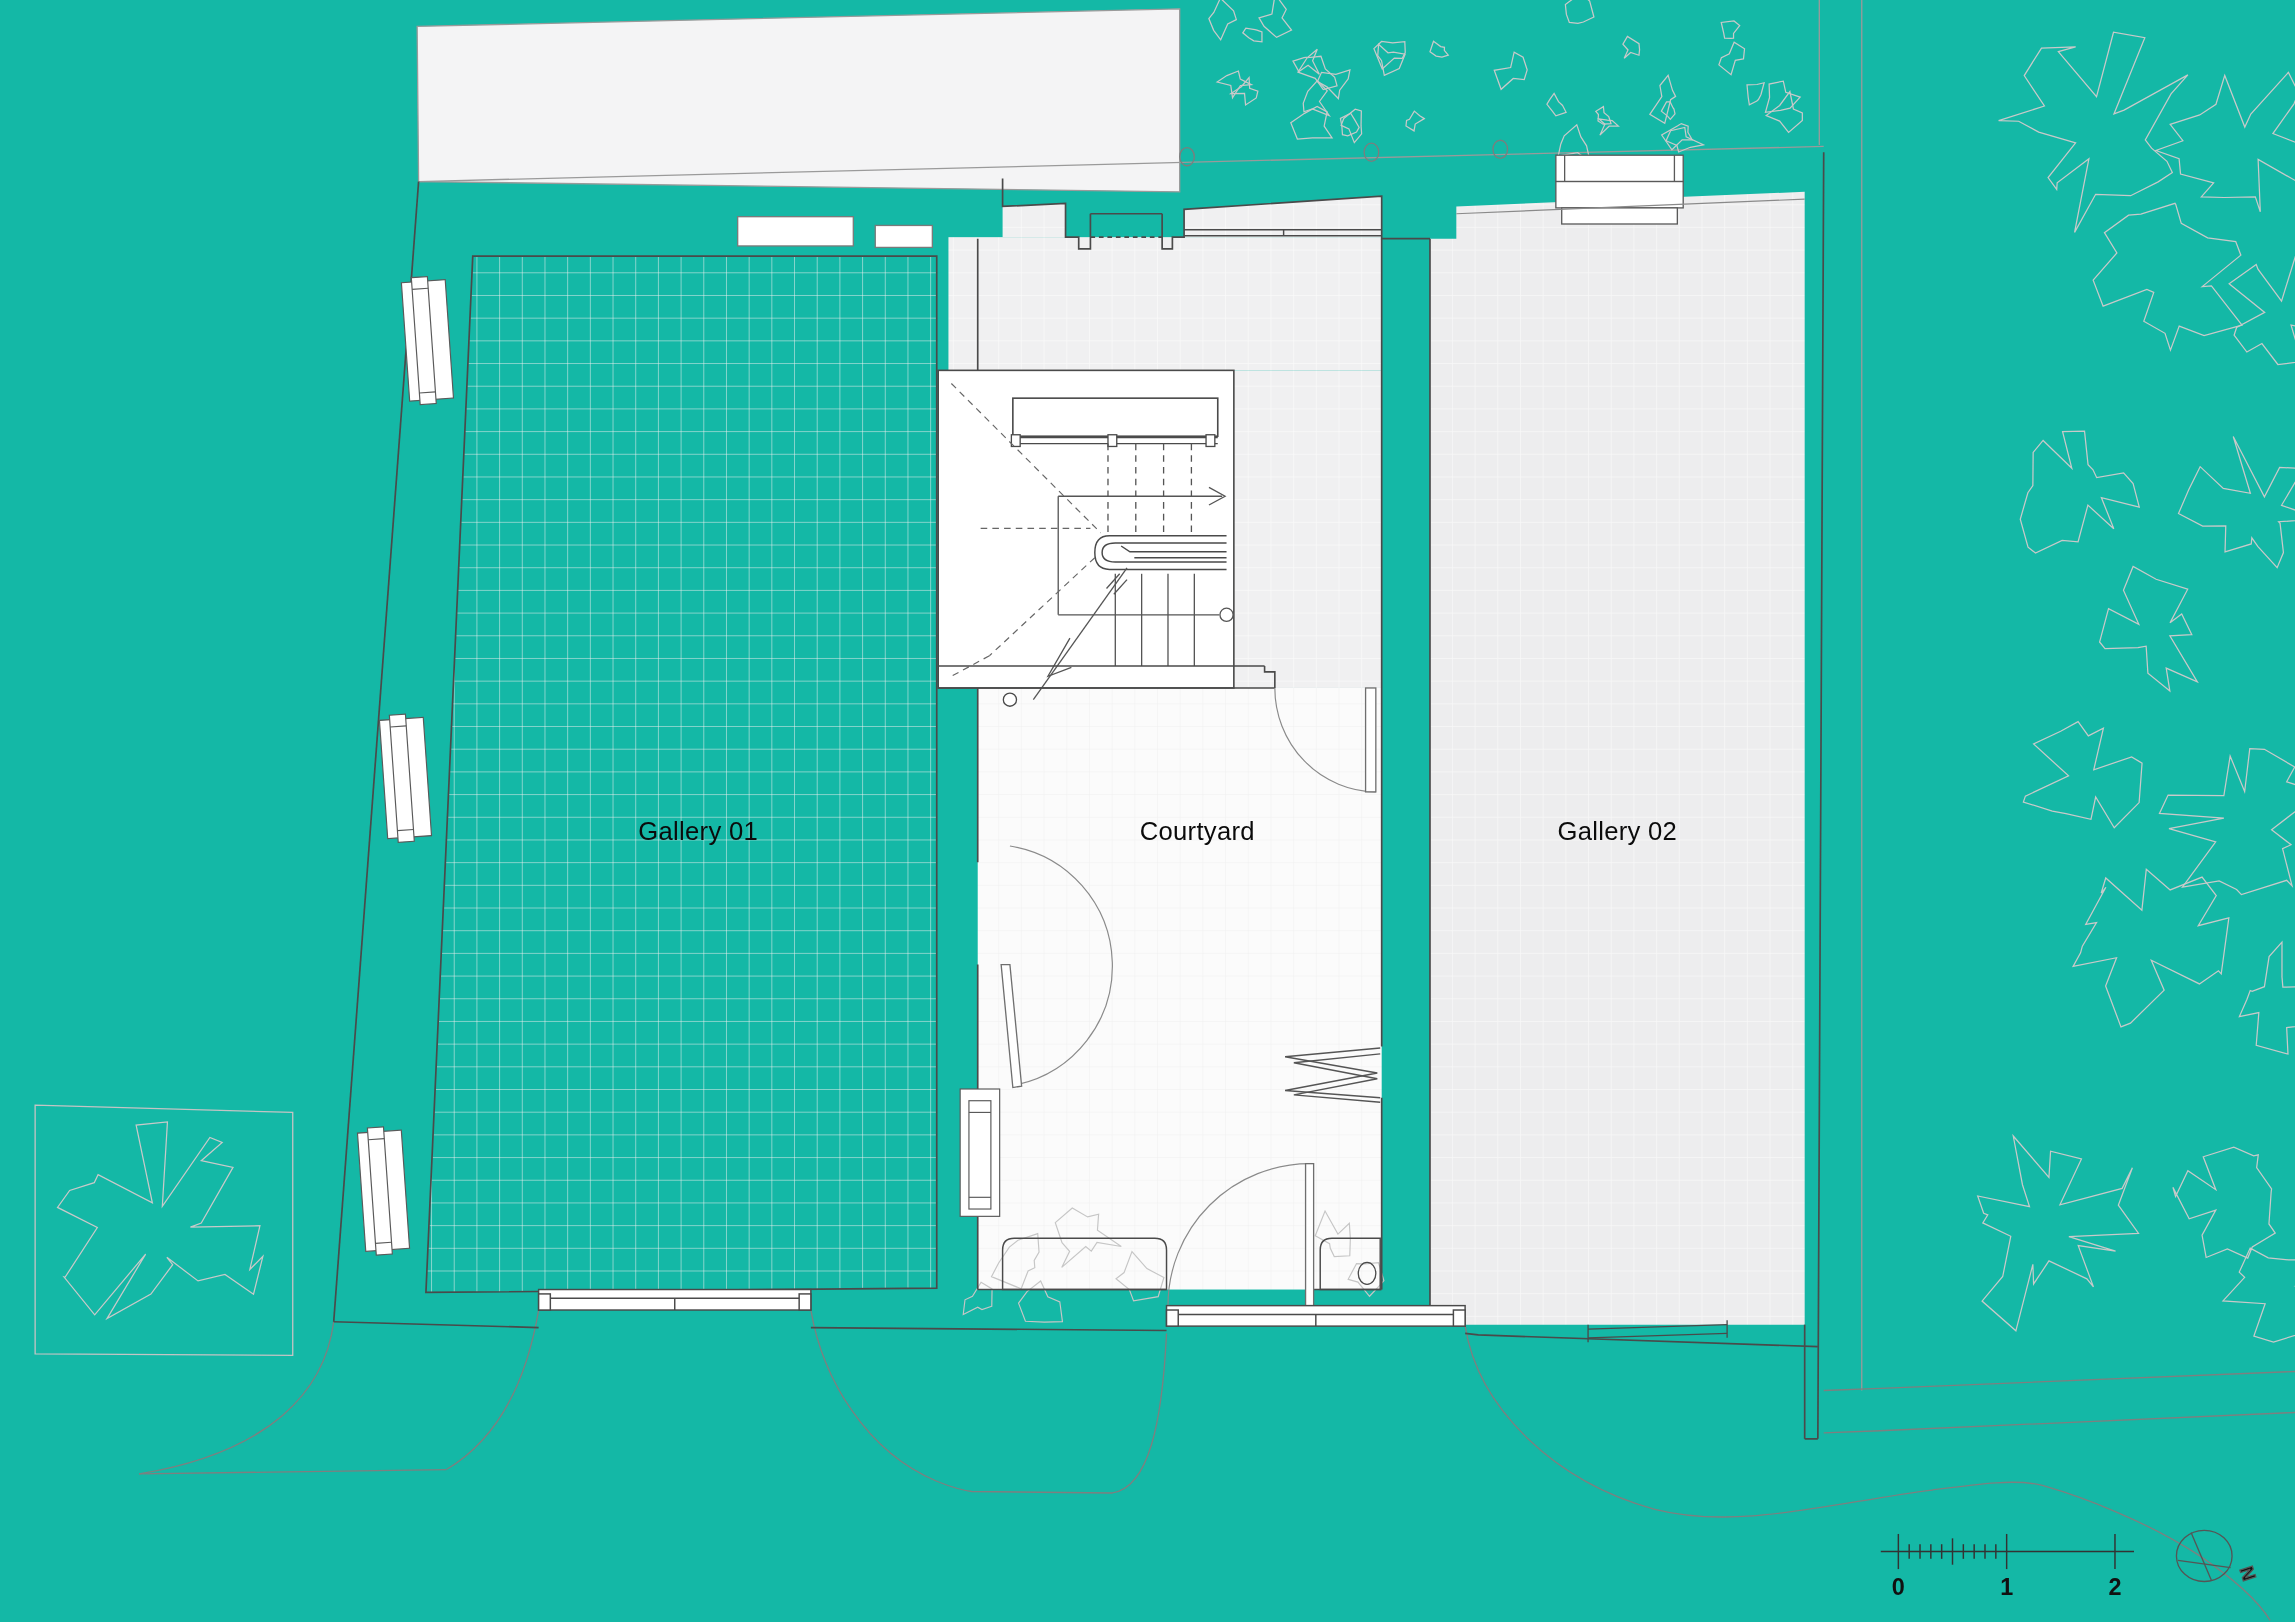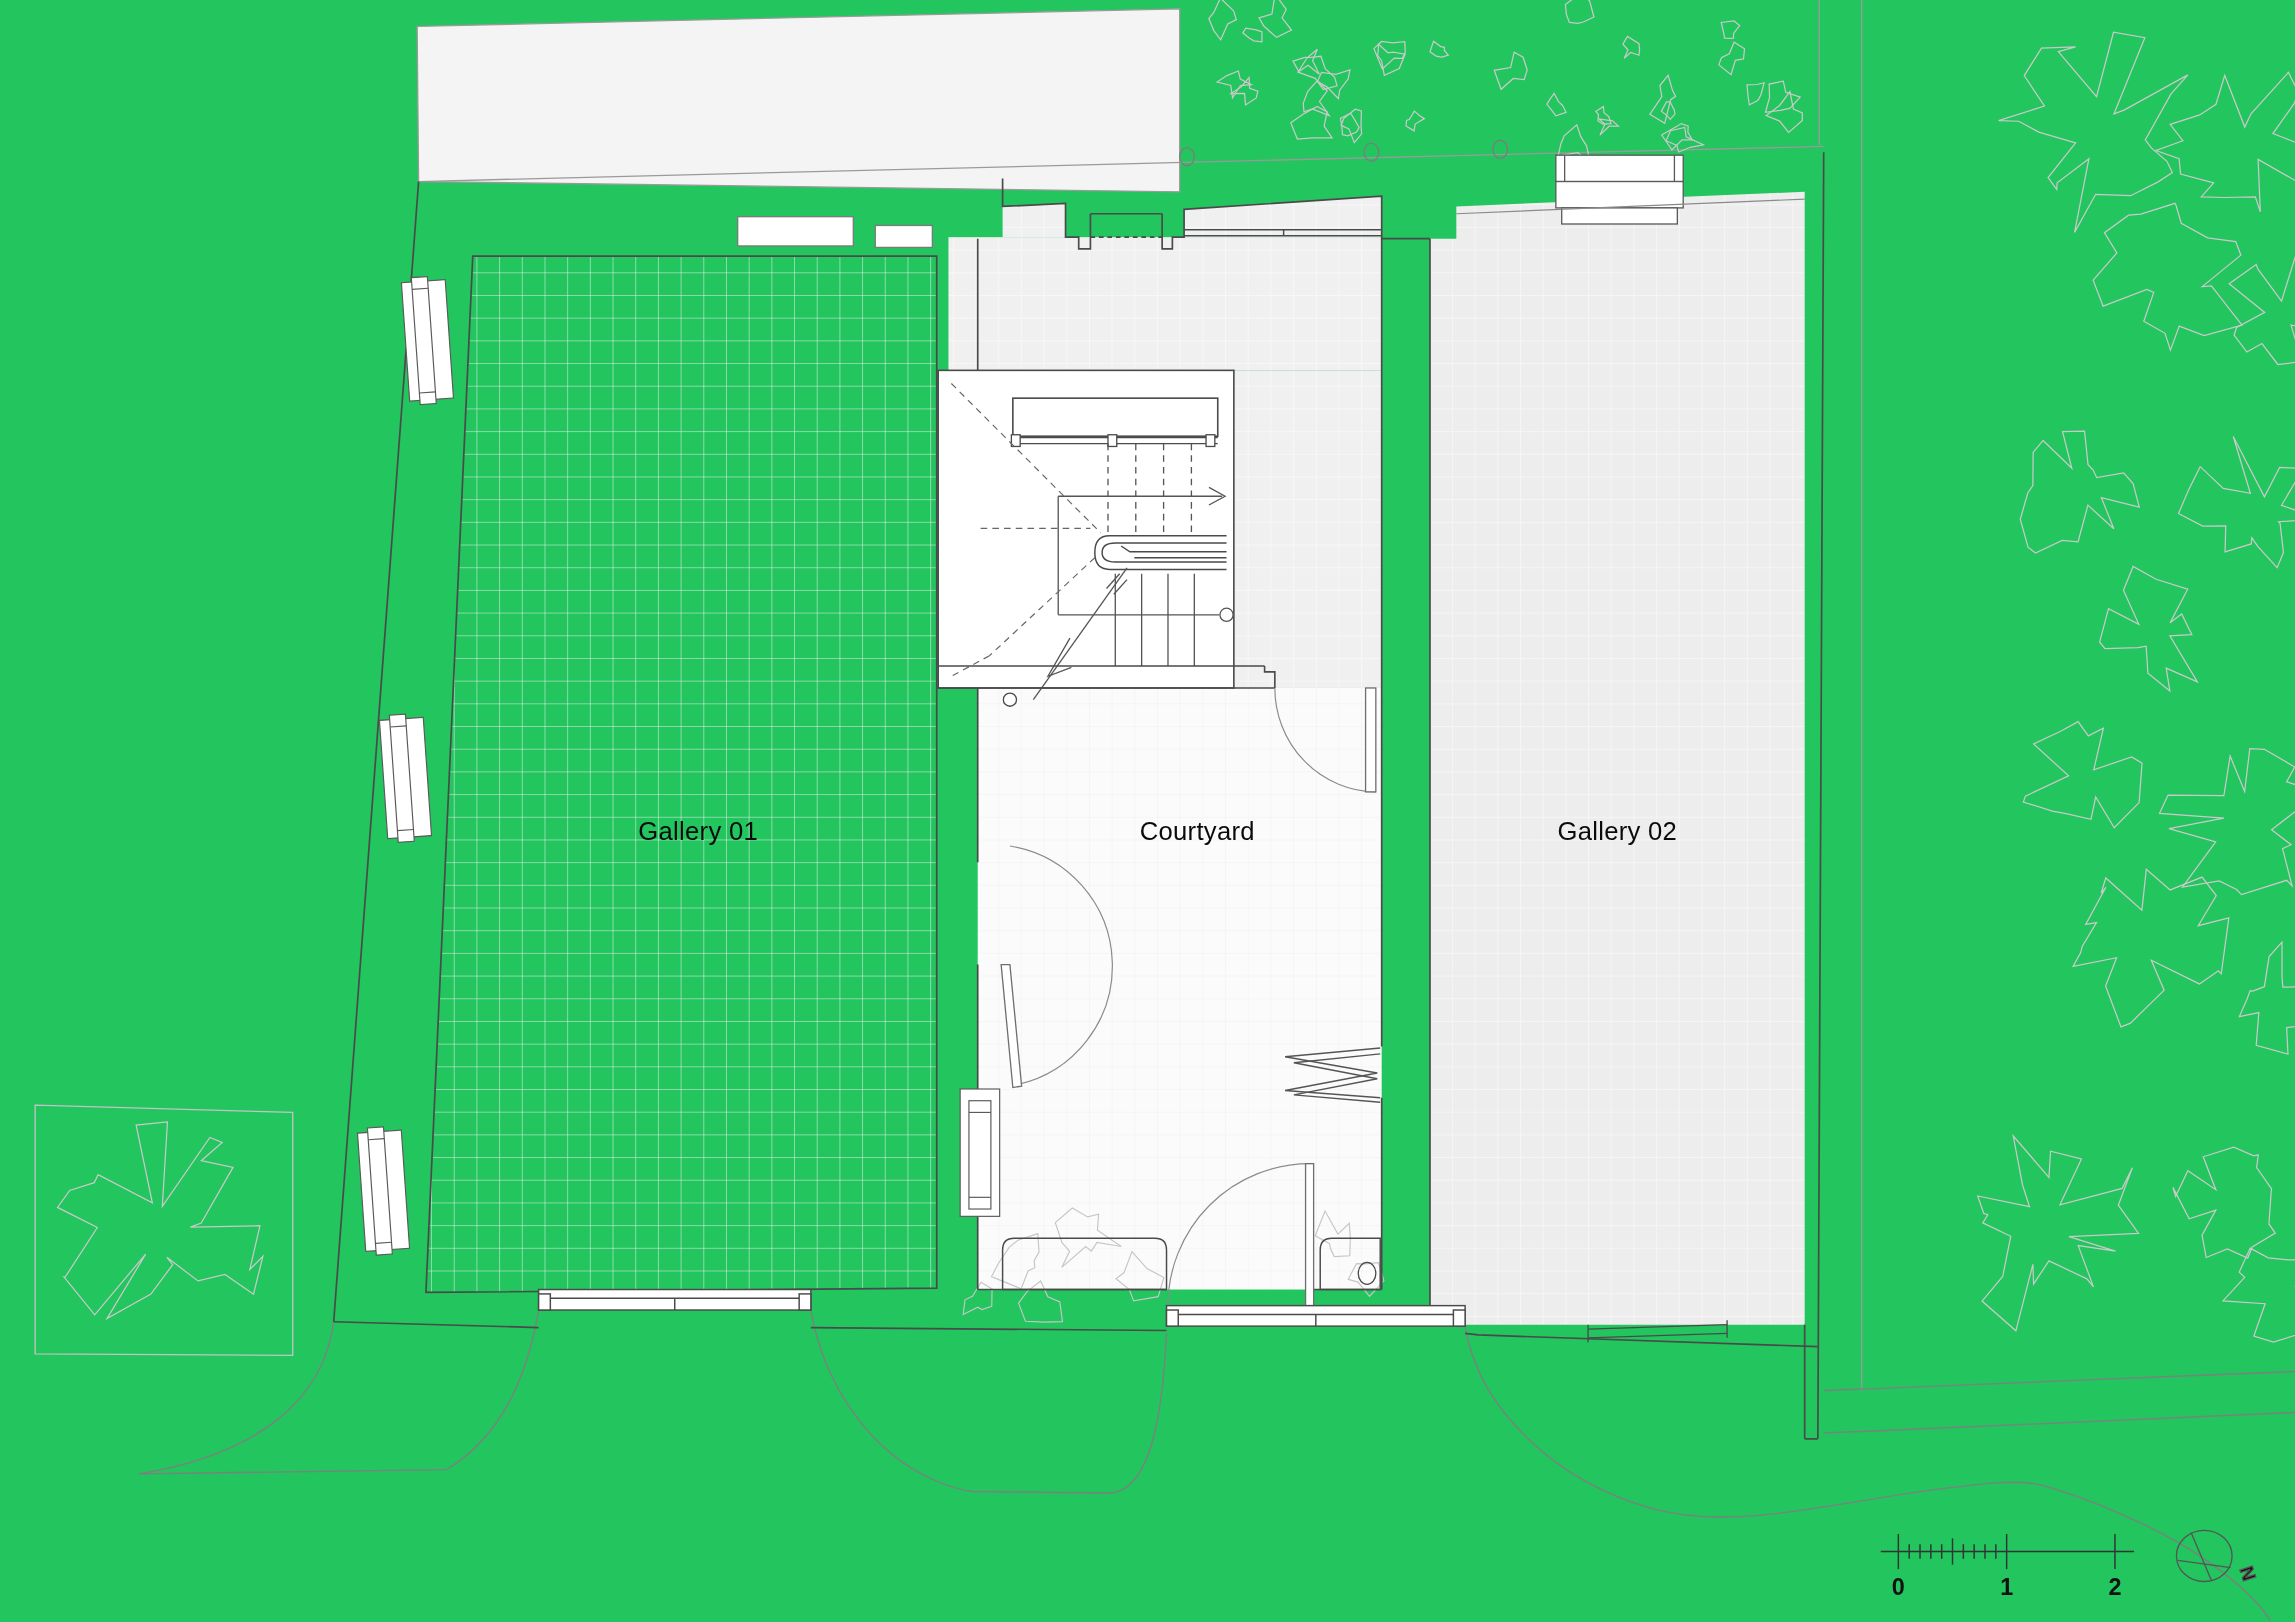--- a/index.html
+++ b/index.html
@@ -1,16 +1,16 @@
 <!DOCTYPE html>
 <html style="font-size:9.6px"><head>
 <meta charset="utf-8">
 <style>
   html,body{margin:0;padding:0;background:#ffffff;}
-  .page{position:relative;width:2295px;height:1623px;background:#22c55e;overflow:hidden;
+  .page{position:relative;width:2295px;height:1623px;background:#14b8a6;overflow:hidden;
         font-family:"Liberation Sans", sans-serif;}
   .page svg{position:absolute;left:0;top:0;display:block;}
   text{font-family:"Liberation Sans", sans-serif;}
   .room-label{font-size:17.5px;fill:#0b0b0b;letter-spacing:.2px;}
   .scale-num{font-size:16px;font-weight:600;fill:#111;}
   .north-n{font-size:13px;font-weight:700;fill:#111;}
 </style>
 </head>
 <body>
 

